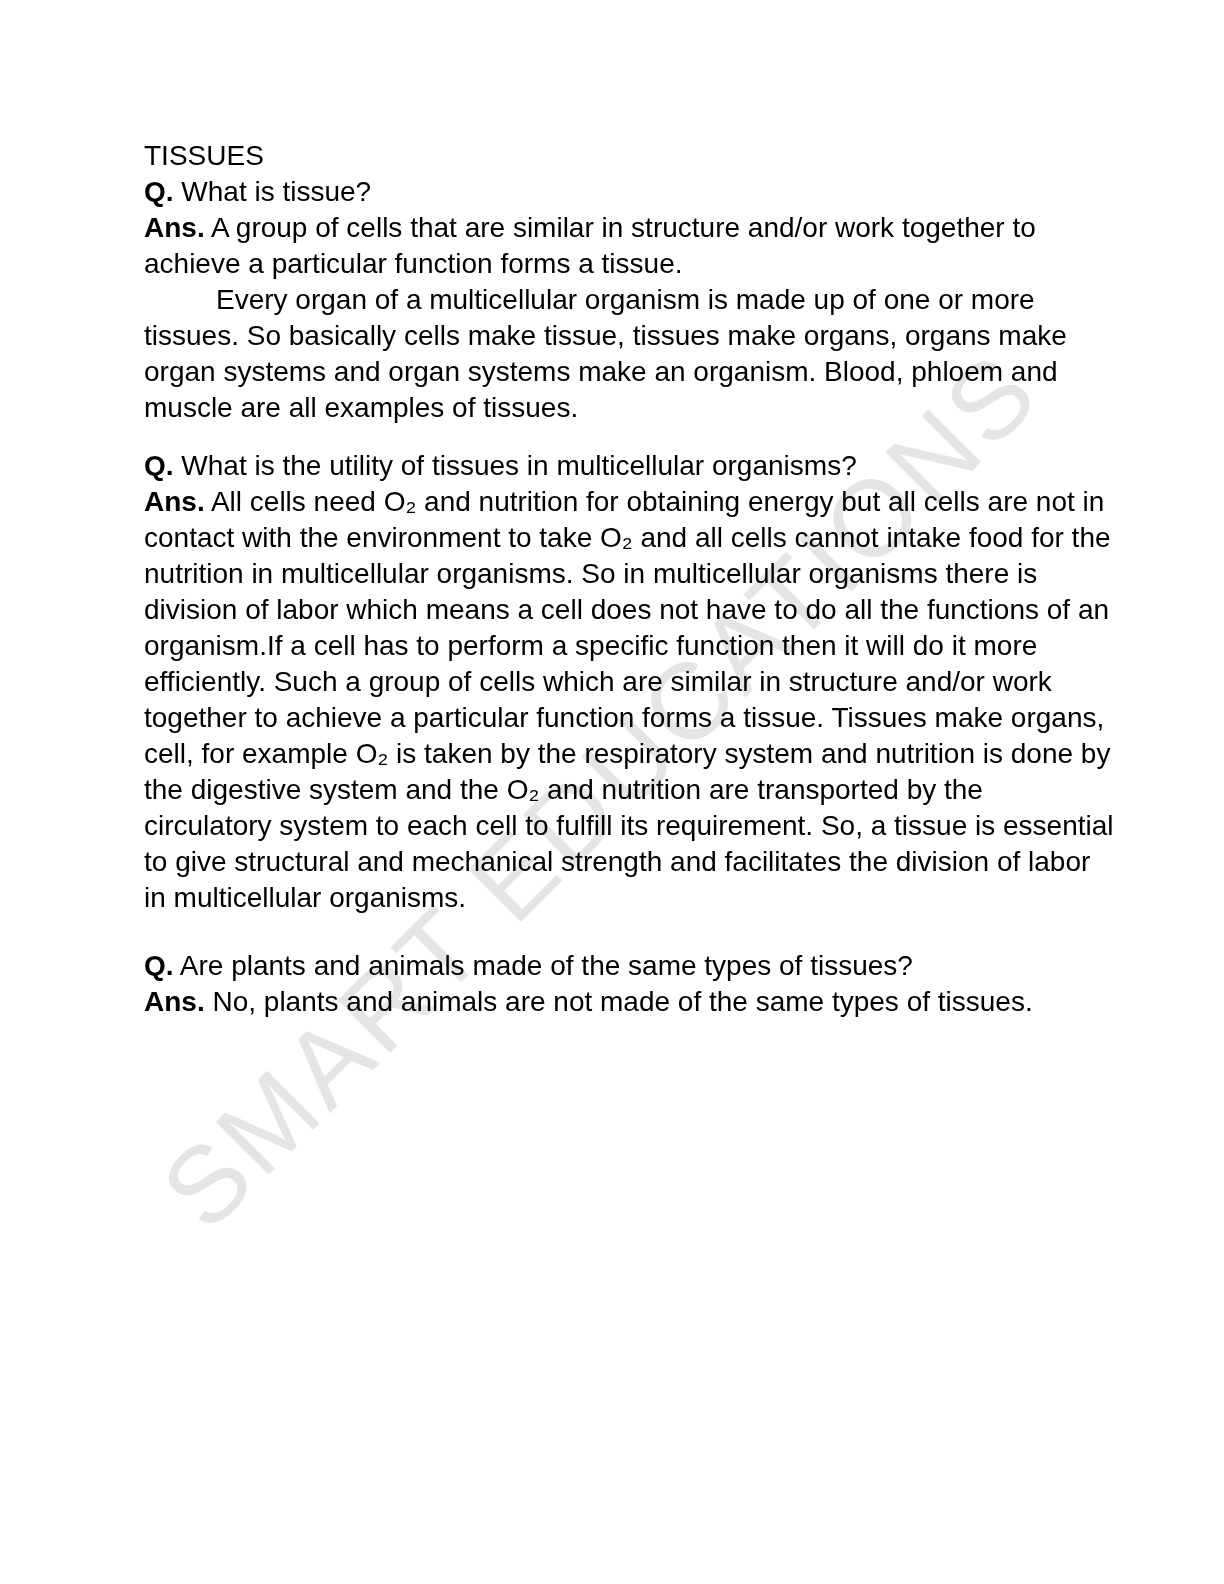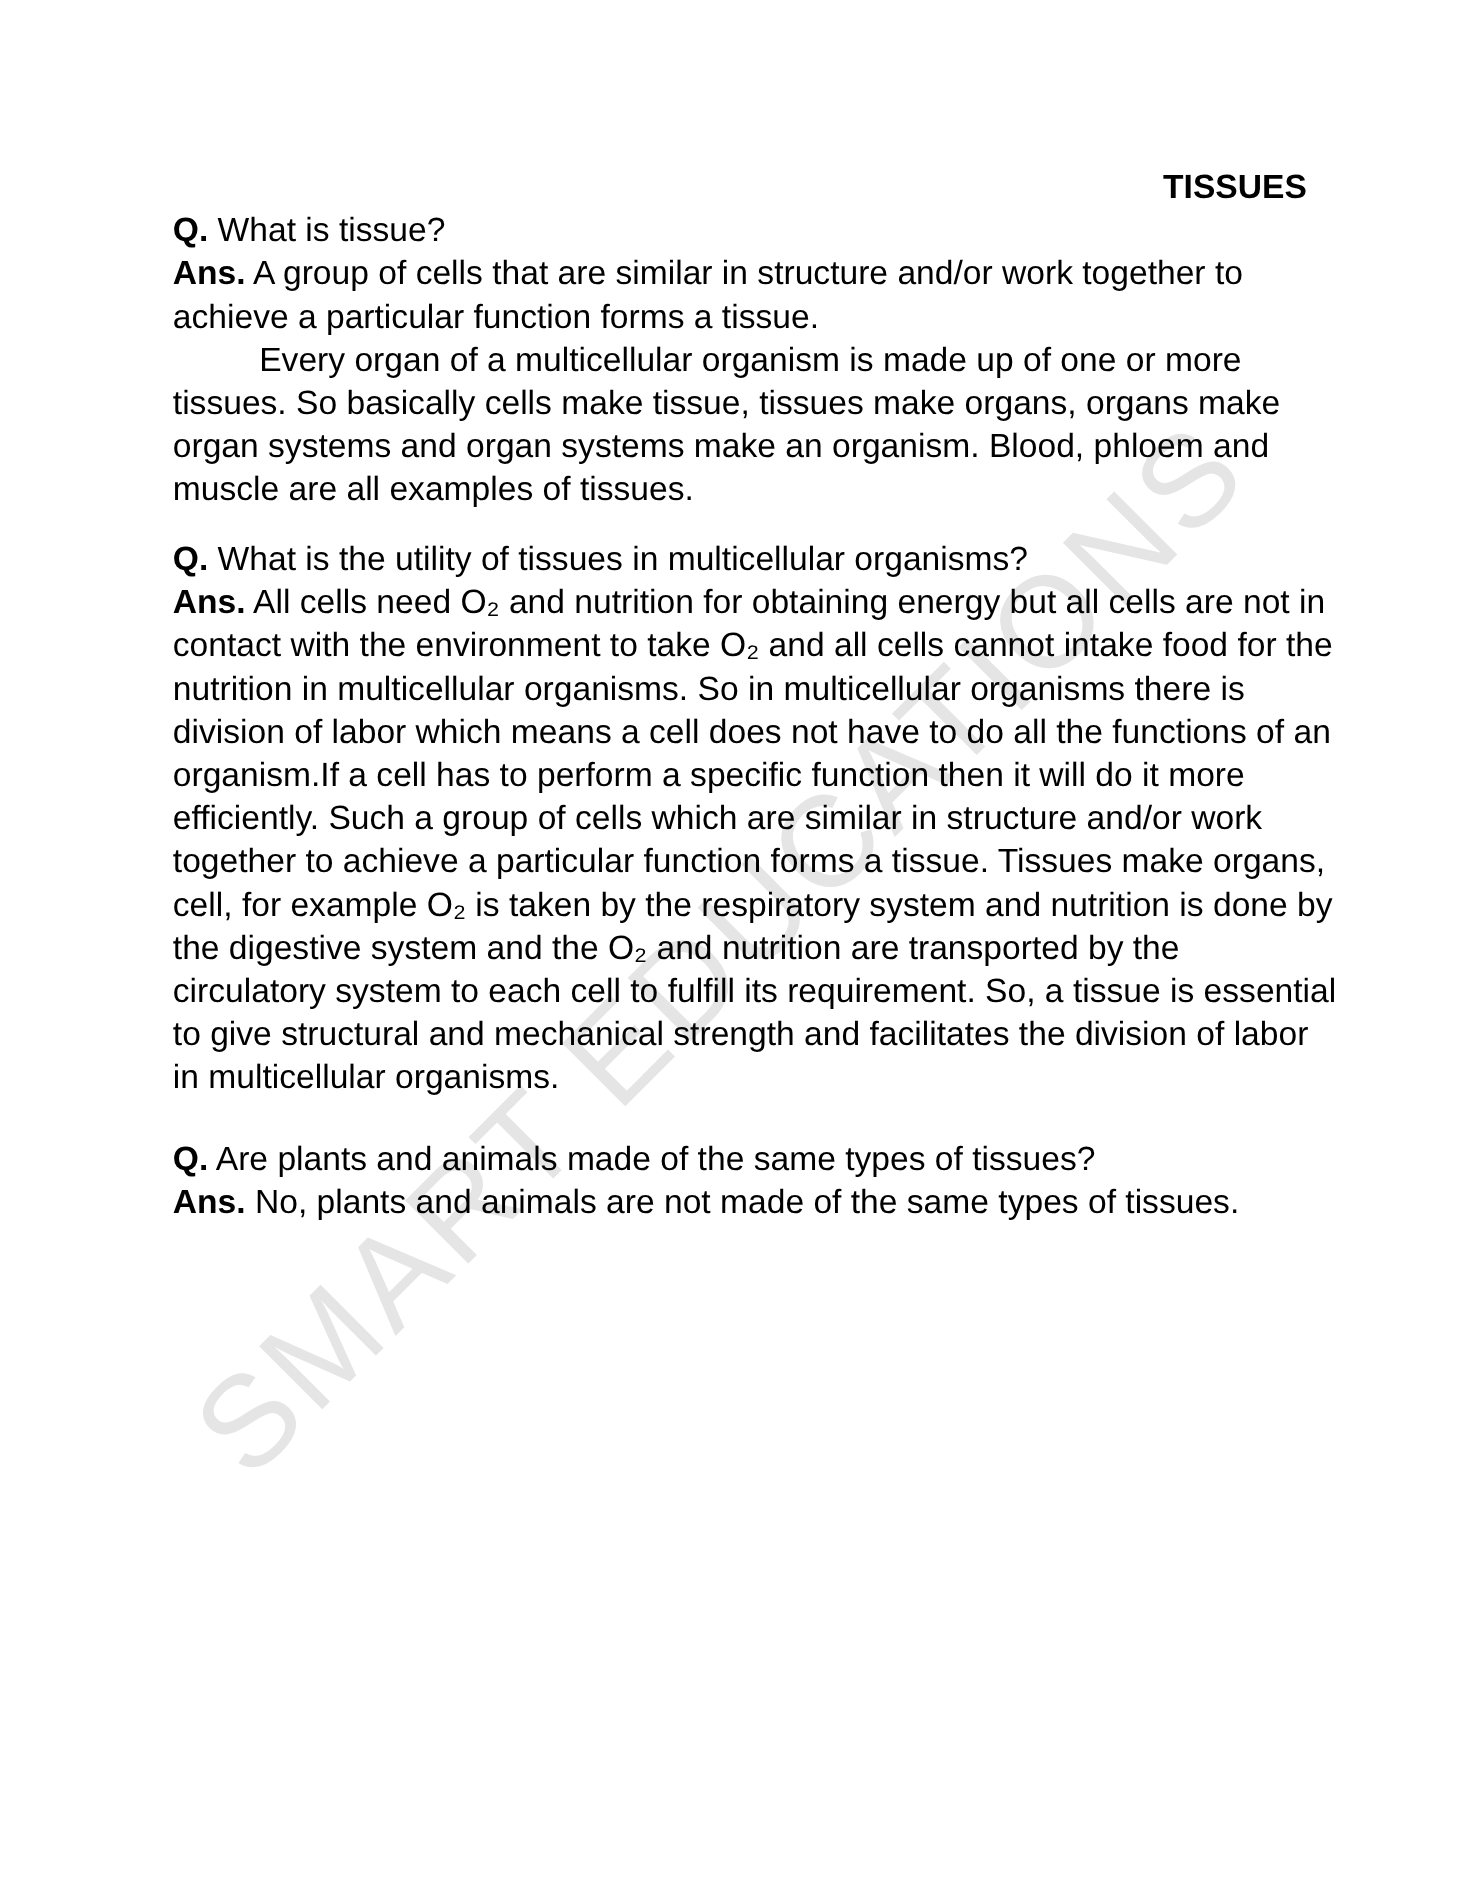--- a/index.html
+++ b/index.html
@@ -33,22 +33,22 @@
     left: 144px;
     top: 138px;
     width: 945px;
     z-index: 1;
     color: var(--text-color, #000000);
     font-size: 28px;
     line-height: 36px;
   }
   .doc-title {
     height: 36px;
-    text-align: right;
-    font-weight: bold;
+    text-align: left;
+    font-weight: normal;
     white-space: nowrap;
   }
   .section { margin-top: 0; }
   .section:nth-child(2) { margin-top: 22px; }
   .section:nth-child(3) { margin-top: 32px; }
   .line {
     height: 36px;
     white-space: nowrap;
   }
   .line.indent { padding-left: 72px; }

